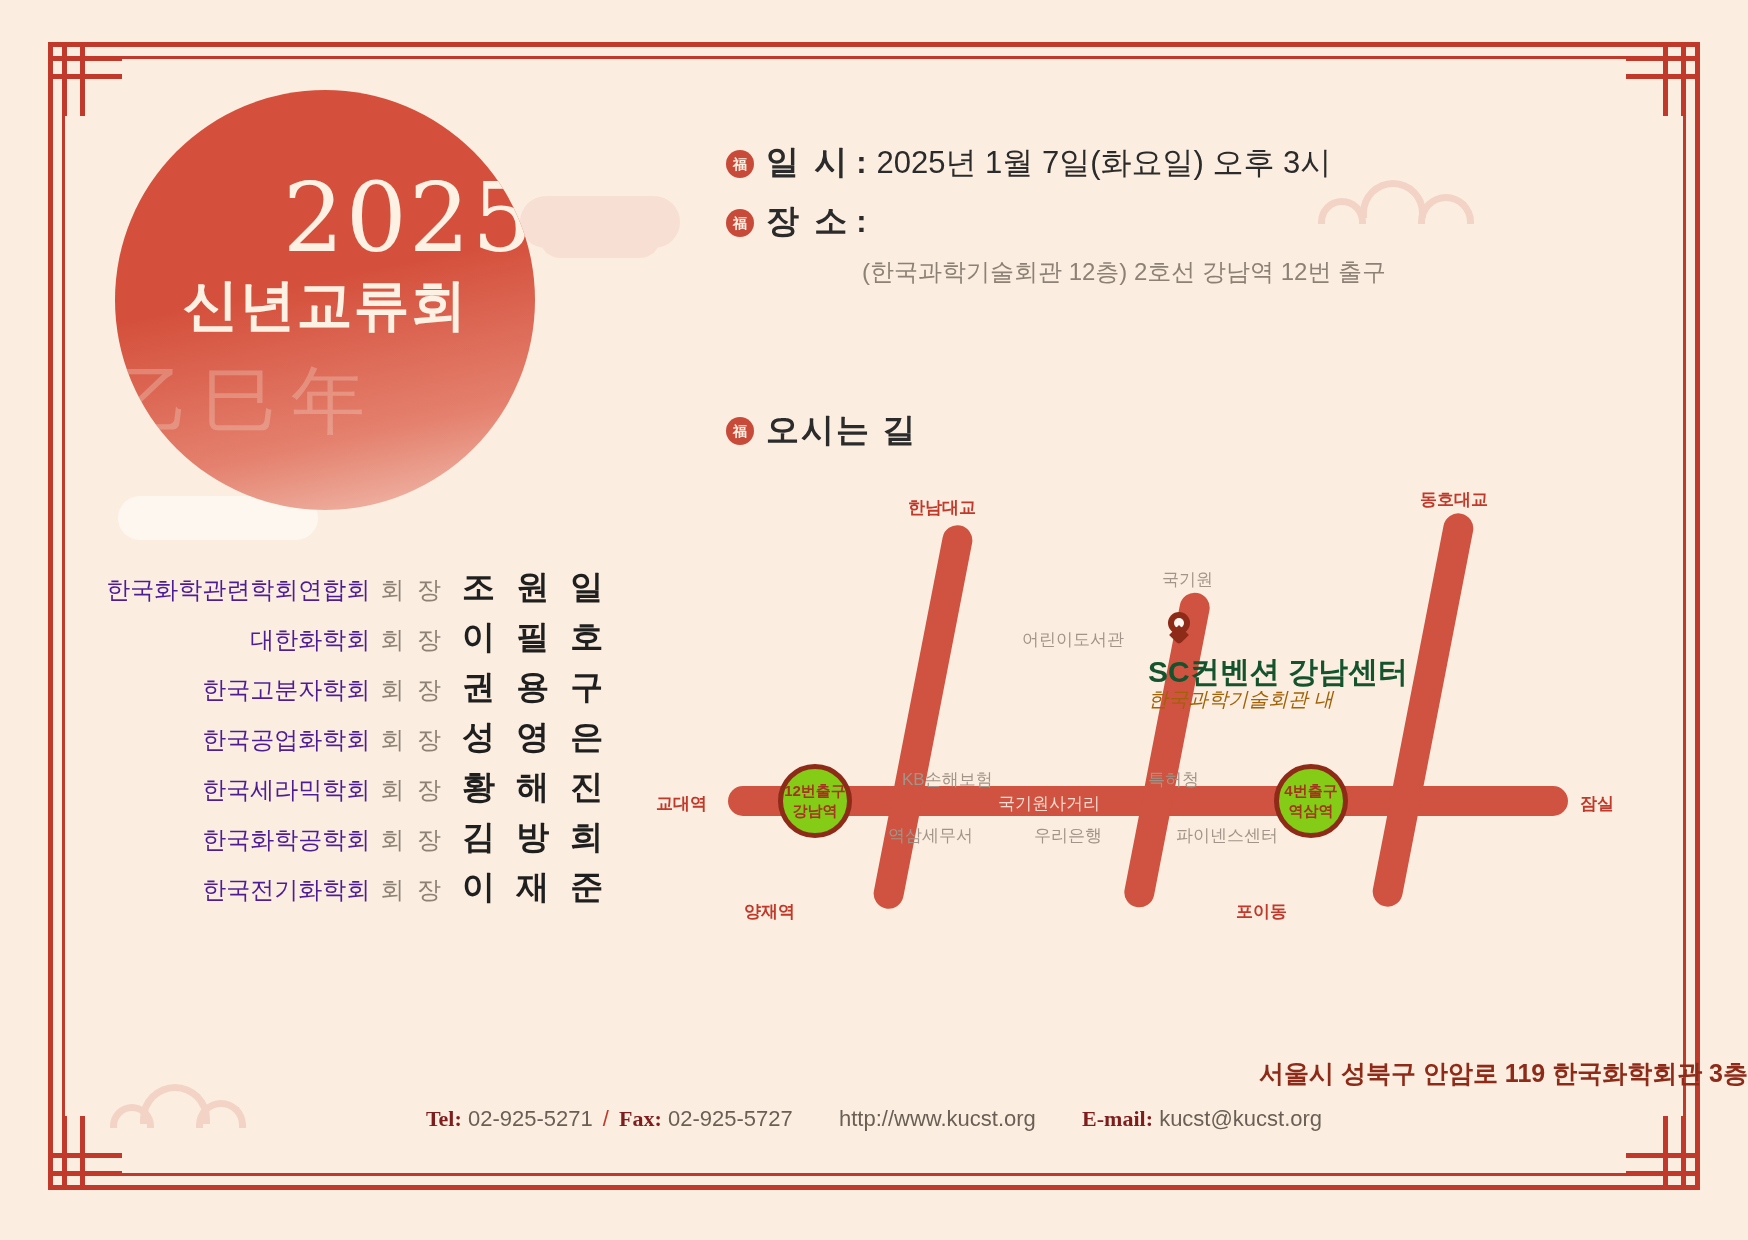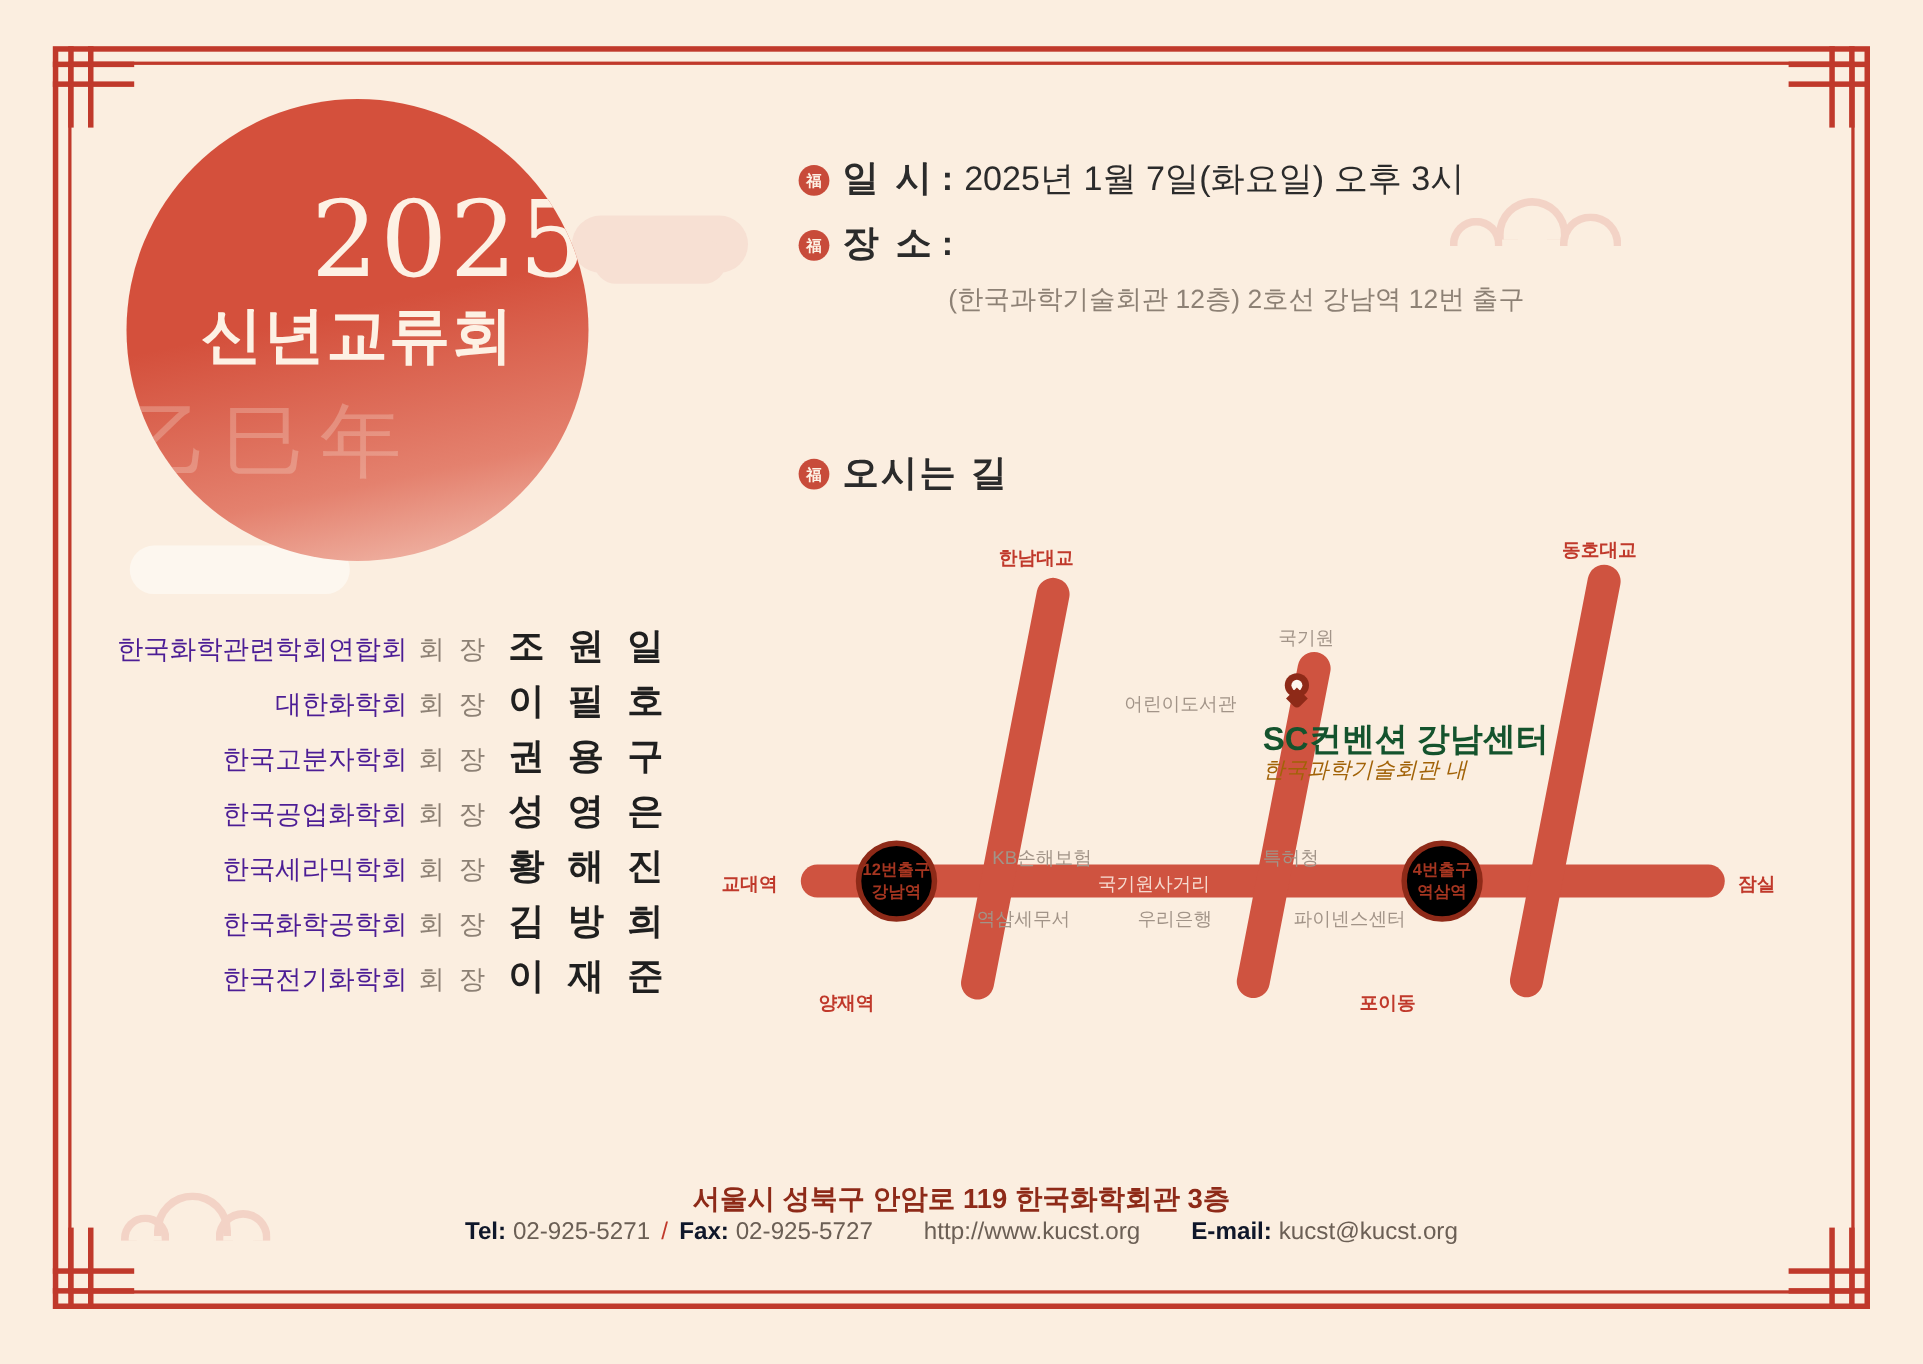--- a/index.html
+++ b/index.html
@@ -216,21 +216,21 @@
   }
   .map-label.onroad {
     color: #f6dacf;
     font-weight: 400;
   }
 
   .station {
     position: absolute;
     width: 74px; height: 74px;
     border-radius: 50%;
-    background: #000000;
+    background: #84cc16;
     border: 5px solid #8e2a18;
     display: flex;
     flex-direction: column;
     align-items: center;
     justify-content: center;
   }
   .station span {
     font-size: 15px;
     font-weight: 700;
     color: #a53520;
@@ -282,23 +282,25 @@
     white-space: nowrap;
     font-style: italic;
   }
 
   
   .footer { position: absolute; left: 0; right: 0; bottom: 108px; text-align: center; }
   .footer-addr {
     font-size: 25px;
     font-weight: 700;
     color: #8e2a18;
+    margin-bottom: 16px;
+    text-align: right;
   }
   .footer-contact { font-size: 22px; color: #6b5f55; }
-  .footer-contact b { color: #0f172a; font-weight: 700; }
+  .footer-contact b { color: #7f1d1d; font-weight: 700; font-family: Liberation Serif, serif; }
   .footer-contact .sep { color: #c0392b; margin: 0 4px; }
   .footer-contact .gap { display: inline-block; width: 34px; }
   .footer-contact .link { color: #6b5f55; }
 </style>
 </head>
 <body>
 
 <div class="poster">
 
   <div class="frame-outer"></div>

